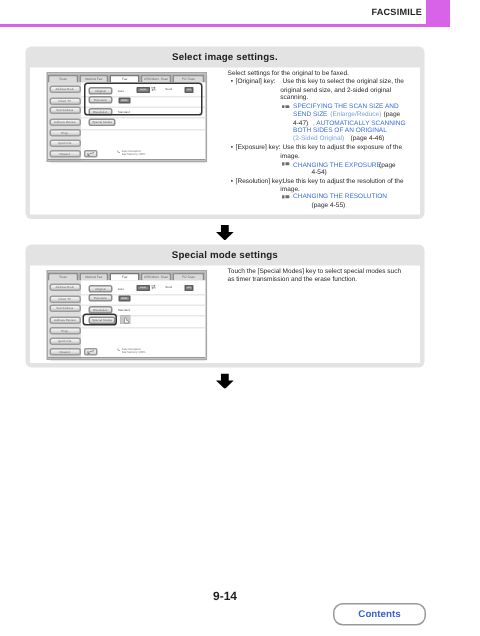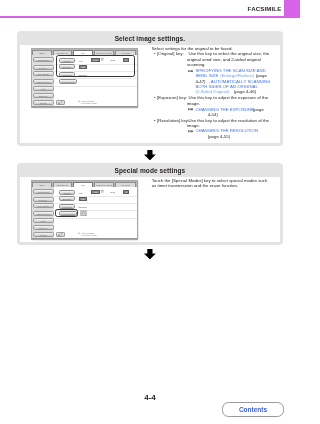--- a/index.html
+++ b/index.html
@@ -295,15 +295,15 @@
   <div class="arrow" style="top:149.5px;">
     <svg viewBox="0 0 118 104" xmlns="http://www.w3.org/2000/svg">
         <path d="M33 0 h52 v46 h33 L59 104 L0 46 h33 z" fill="#000"></path>
       </svg>
   </div>
   <div class="arrow" style="top:248.6px;">
     <svg viewBox="0 0 118 104" xmlns="http://www.w3.org/2000/svg">
         <path d="M33 0 h52 v46 h33 L59 104 L0 46 h33 z" fill="#000"></path>
       </svg>
   </div>
-  <div class="pagenum">4-4</div>
+  <div class="pagenum">9-14</div>
   <div class="contents">Contents</div>
 </div>
 
 </body></html>

